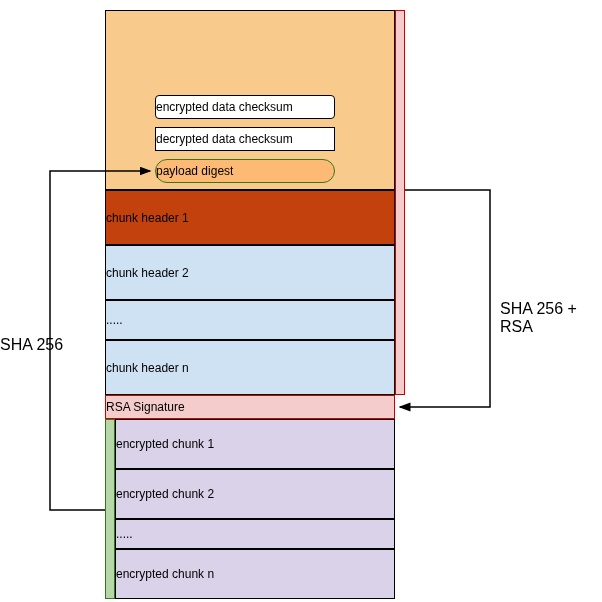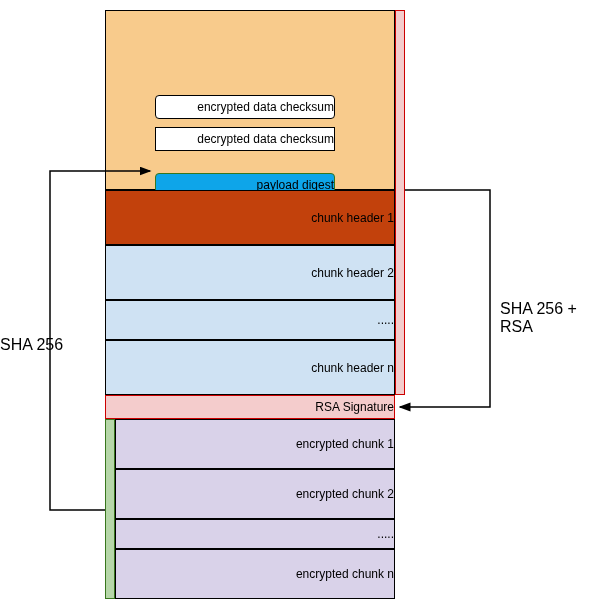--- a/index.html
+++ b/index.html
@@ -11,21 +11,21 @@
     width: 602px;
     height: 602px;
     position: relative;
   }
   .box {
     position: absolute;
     border: 1px solid #000;
     text-align: center;
     display: flex;
     align-items: center;
-    justify-content: flex-end;
+    justify-content: flex-start;
     box-sizing: border-box;
   }
   .label {
     position: absolute;
     font-size: 16px;
   }
   svg.arrows {
     position: absolute;
     top: 0;
     left: 0;
@@ -44,28 +44,28 @@
 </div>
 
 <div class="box" style="left:155px; top:95px; width:180px; height:24px; background:#ffffff; border-radius:4px;">
   <span>encrypted data checksum</span>
 </div>
 
 <div class="box" style="left:155px; top:127px; width:180px; height:24px; background:#ffffff; border-radius:0;">
   <span>decrypted data checksum</span>
 </div>
 
-<div class="box" style="left:155px; top:159px; width:180px; height:24px; background:#0ea5e9; border-radius:4px; border-color:#38761d;margin-top:14px;">
+<div class="box" style="left:155px; top:159px; width:180px; height:24px; background:#fdba74; border-radius:12px; border-color:#38761d;">
   <span>payload digest</span>
 </div>
 
 <div class="box" style="left:105px; top:190px; width:290px; height:55px; background:#c2410c;">
   <span>chunk header 1</span>
 </div>
-<div class="box" style="left:105px; top:245px; width:290px; height:55px; background:#cfe2f3;padding-left:44px;">
+<div class="box" style="left:105px; top:245px; width:290px; height:55px; background:#cfe2f3;">
   <span>chunk header 2</span>
 </div>
 <div class="box" style="left:105px; top:300px; width:290px; height:40px; background:#cfe2f3;">
   <span>.....</span>
 </div>
 <div class="box" style="left:105px; top:340px; width:290px; height:55px; background:#cfe2f3;">
   <span>chunk header n</span>
 </div>
 
 <div class="box" style="left:105px; top:395px; width:290px; height:24px; background:#f4cccc; border-color:#cc0000;">

